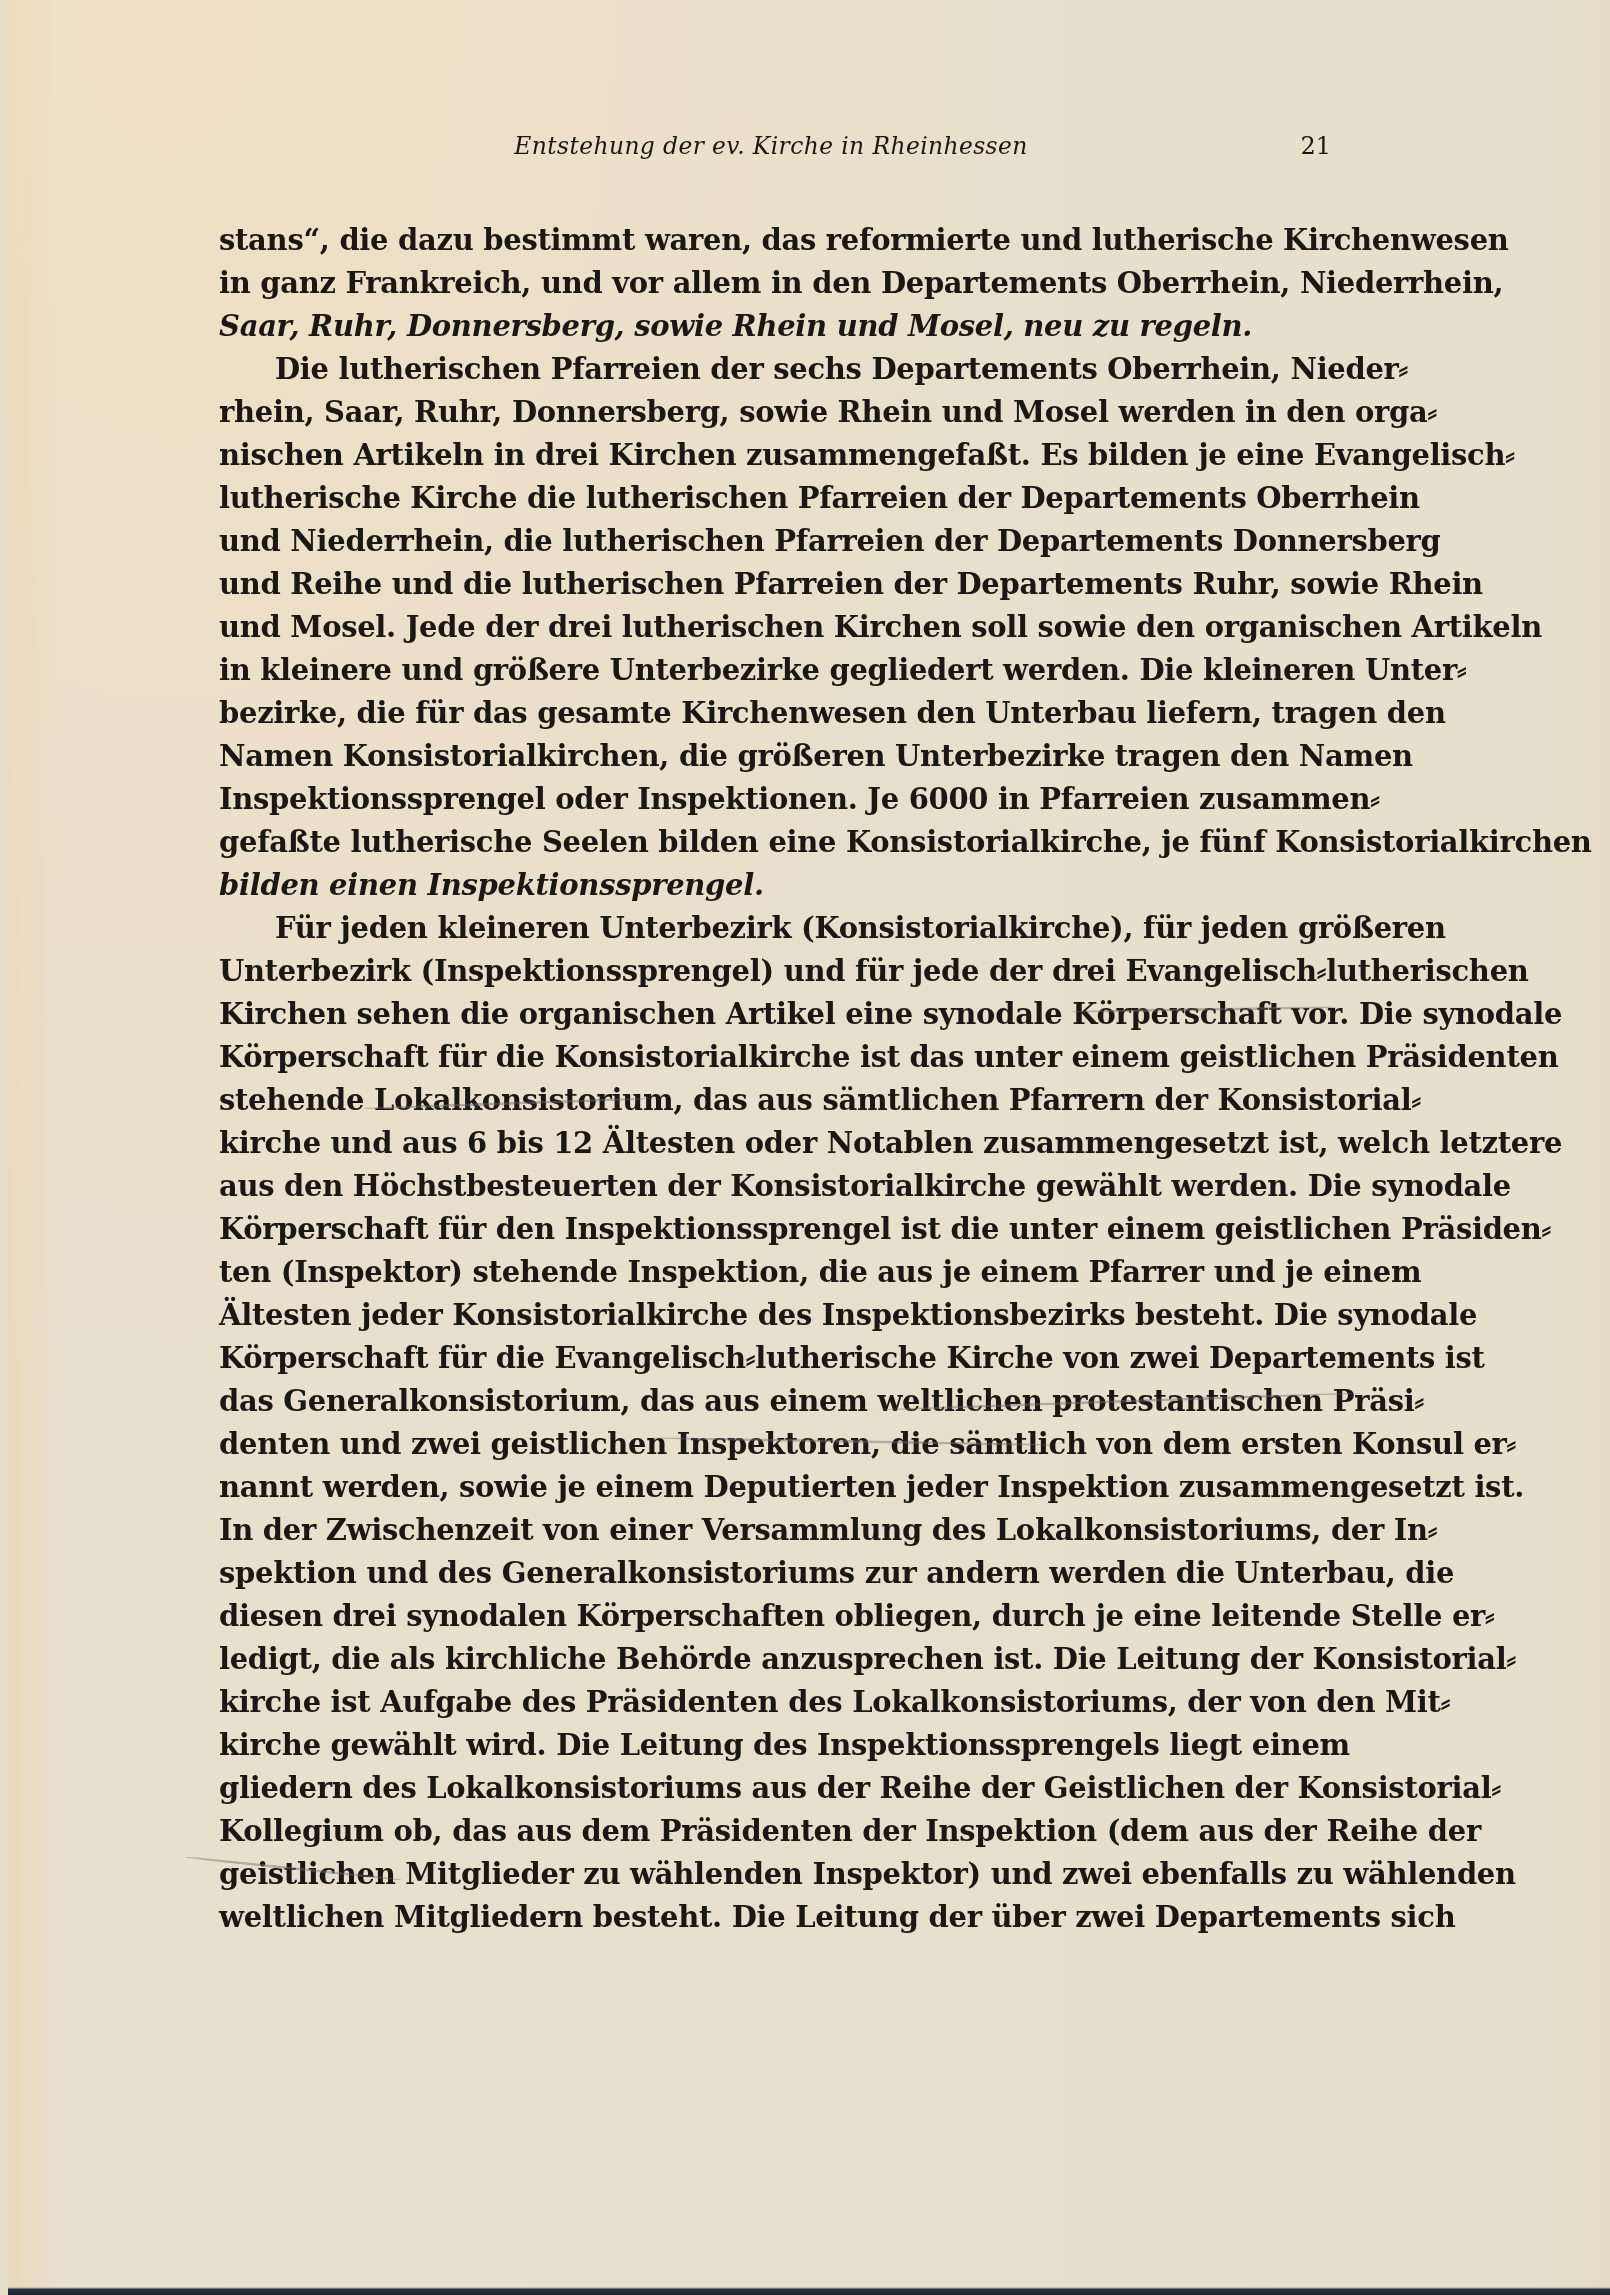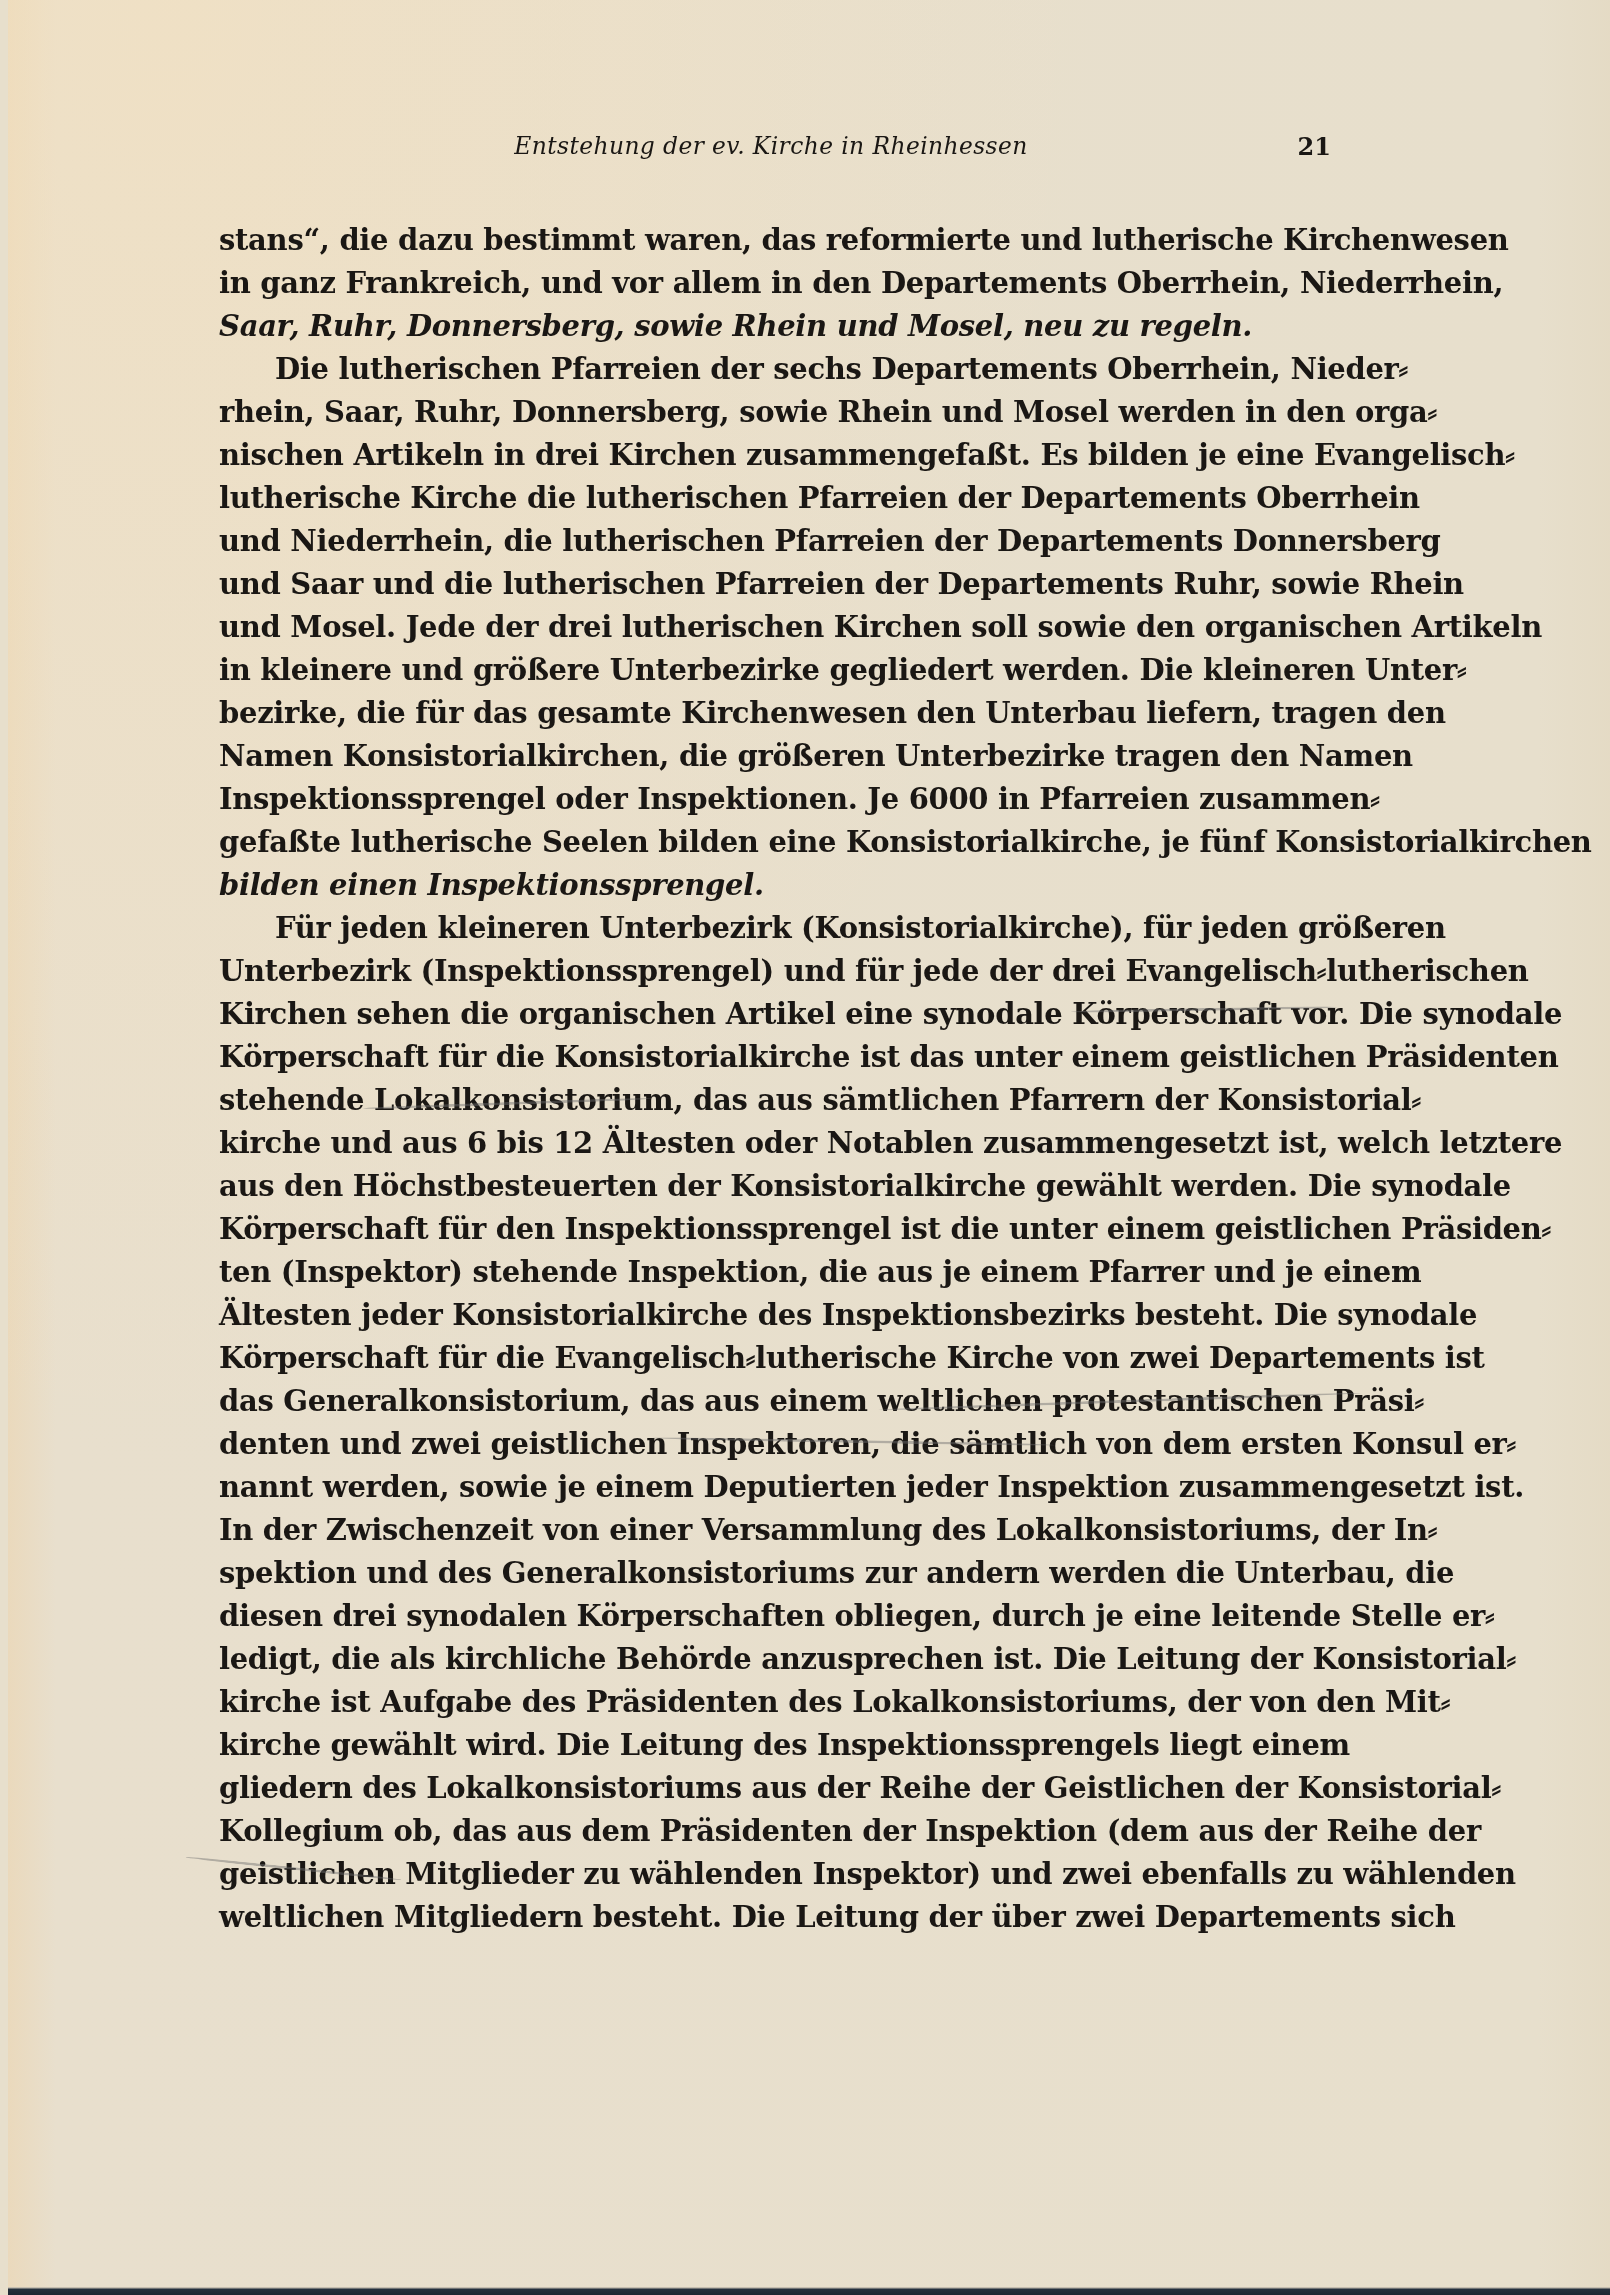--- a/index.html
+++ b/index.html
@@ -27,21 +27,21 @@
   .running-head {
     position: absolute; top: 129px; left: 203px; width: 1120px; height: 35px;
   }
   .running-title {
     position: absolute; left: 0; right: 0; top: 0; text-align: center;
     font-size: 23.4px; line-height: 35px; letter-spacing: 0.4px;
     font-family: "DejaVu Serif", serif; font-style: italic;
   }
   .page-number {
     position: absolute; right: 0; top: 0;
-    font-size: 24px; line-height: 35px; font-weight: bold;
+    font-size: 24px; line-height: 35px; font-weight: normal;
   }
   .body-text {
     position: absolute; left: 203px; top: 219px; width: 1120px; margin-left: 8px;
   }
   .line {
     height: 43px; line-height: 43px; font-size: 29px;
     font-weight: bold; white-space: nowrap;
     text-align: justify; text-align-last: justify;
     overflow: visible; letter-spacing: -0.3px;
   }
@@ -66,21 +66,21 @@
 
   <div class="body-text" id="body-text">
       <div class="line">stans“, die dazu bestimmt waren, das reformierte und lutherische Kirchenwesen</div>
       <div class="line">in ganz Frankreich, und vor allem in den Departements Oberrhein, Niederrhein,</div>
       <div class="line last">Saar, Ruhr, Donnersberg, sowie Rhein und Mosel, neu zu regeln.</div>
       <div class="line indent">Die lutherischen Pfarreien der sechs Departements Oberrhein, Nieder⸗</div>
       <div class="line">rhein, Saar, Ruhr, Donnersberg, sowie Rhein und Mosel werden in den orga⸗</div>
       <div class="line">nischen Artikeln in drei Kirchen zusammengefaßt. Es bilden je eine Evangelisch⸗</div>
       <div class="line">lutherische Kirche die lutherischen Pfarreien der Departements Oberrhein</div>
       <div class="line">und Niederrhein, die lutherischen Pfarreien der Departements Donnersberg</div>
-      <div class="line">und Saar und die lutherischen Pfarreien der Departements Ruhr, sowie Rhein</div>
+      <div class="line">und Reihe und die lutherischen Pfarreien der Departements Ruhr, sowie Rhein</div>
       <div class="line">und Mosel. Jede der drei lutherischen Kirchen soll sowie den organischen Artikeln</div>
       <div class="line">in kleinere und größere Unterbezirke gegliedert werden. Die kleineren Unter⸗</div>
       <div class="line">bezirke, die für das gesamte Kirchenwesen den Unterbau liefern, tragen den</div>
       <div class="line">Namen Konsistorialkirchen, die größeren Unterbezirke tragen den Namen</div>
       <div class="line">Inspektionssprengel oder Inspektionen. Je 6000 in Pfarreien zusammen⸗</div>
       <div class="line">gefaßte lutherische Seelen bilden eine Konsistorialkirche, je fünf Konsistorialkirchen</div>
       <div class="line last">bilden einen Inspektionssprengel.</div>
       <div class="line indent">Für jeden kleineren Unterbezirk (Konsistorialkirche), für jeden größeren</div>
       <div class="line">Unterbezirk (Inspektionssprengel) und für jede der drei Evangelisch⸗lutherischen</div>
       <div class="line">Kirchen sehen die organischen Artikel eine synodale Körperschaft vor. Die synodale</div>

